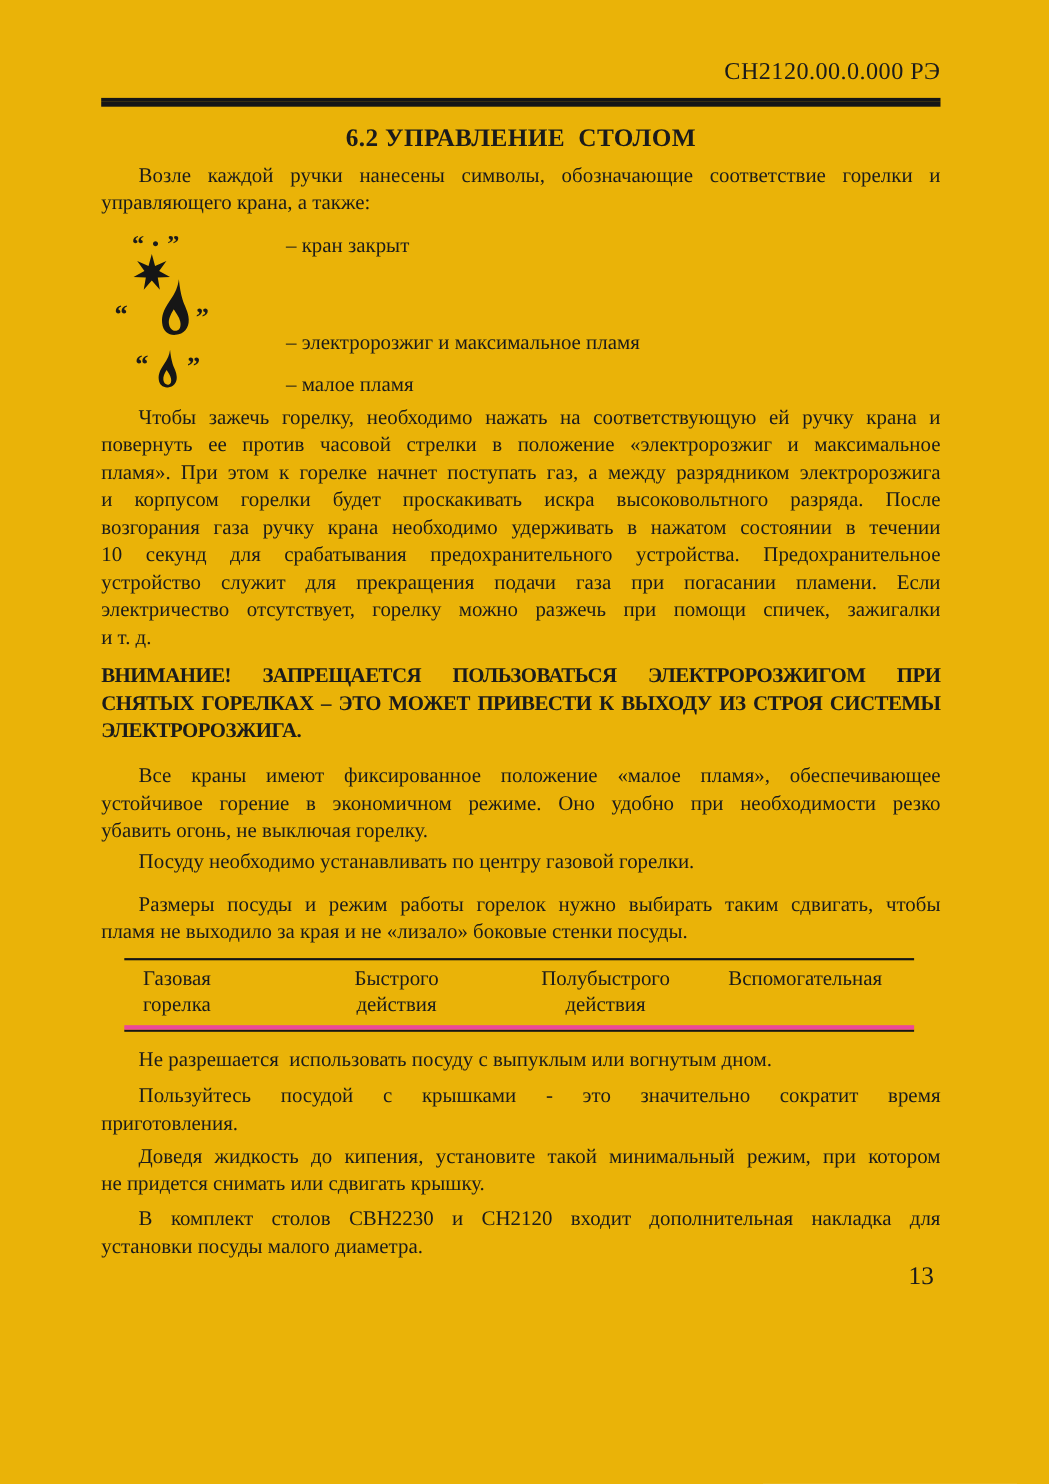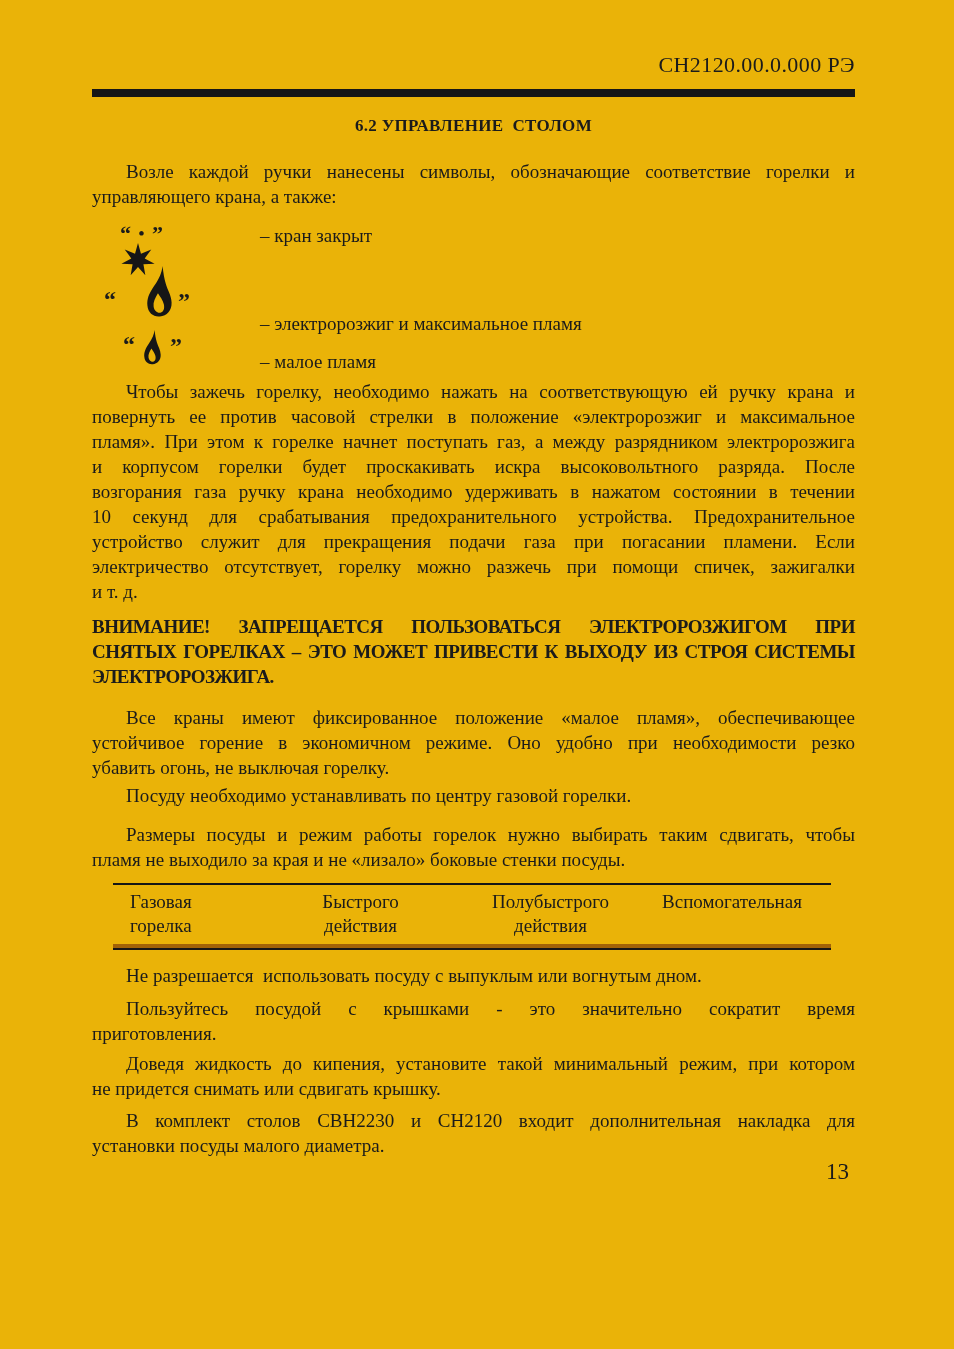--- a/index.html
+++ b/index.html
@@ -24,33 +24,33 @@
   }
   .double-rule {
     margin-top:11px;
     height:3px;
     border-top:3px solid #161616;
     border-bottom:5px solid #161616;
   }
   .section-title {
     margin-top:15px;
     text-align:center;
-    font-size:17px;
+    font-size:23px;
     font-weight:bold;
     line-height:28px;
     white-space:pre-wrap;
     letter-spacing:0.3px;
   }
 
   .para { font-size:19px; line-height:25px; }
   .para .line { text-align:justify; text-align-last:justify; white-space:pre-wrap; }
   .para .line.last { text-align-last:left; }
   .para .line.indent { text-indent:34px; }
 
-  .p-intro   { margin-top:19px; }
+  .p-intro   { margin-top:7px; }
   .p-ignition{ margin-top:10px; }
   .p-attention { margin-top:10px; font-weight:bold;font-family:Liberation Serif, serif; }
   .p-attention .line { letter-spacing:-0.5px; }
   .p-taps    { margin-top:16px; }
   .p-center  { margin-top:3px; }
   .p-sizes   { margin-top:14px; }
   .p-flat    { margin-top:13px; }
   .p-lids    { margin-top:8px; }
   .p-boiling { margin-top:5px; }
   .p-overlay { margin-top:7px; }
@@ -77,21 +77,21 @@
     margin:11px 0 0 21px;
     width:718px;
     border-top:2px solid #161616;
     border-bottom:2px solid #161616;
     font-size:19px;
   }
   .gt-head {
     display:grid;
     grid-template-columns:140px 215px 165px 1fr;
     padding:5px 0 6px;
-    border-bottom:4px solid #a16207;
+    border-bottom:4px solid #ec4899;
     line-height:24px;
   }
   .gt-row {
     display:grid;
     grid-template-columns:140px 215px 165px 1fr;
     padding:12px 0 14px;
     line-height:25px;
   }
   .th, .td { text-align:center; }
   .th.c1, .td.c1 { text-align:left; padding-left:17px; }

